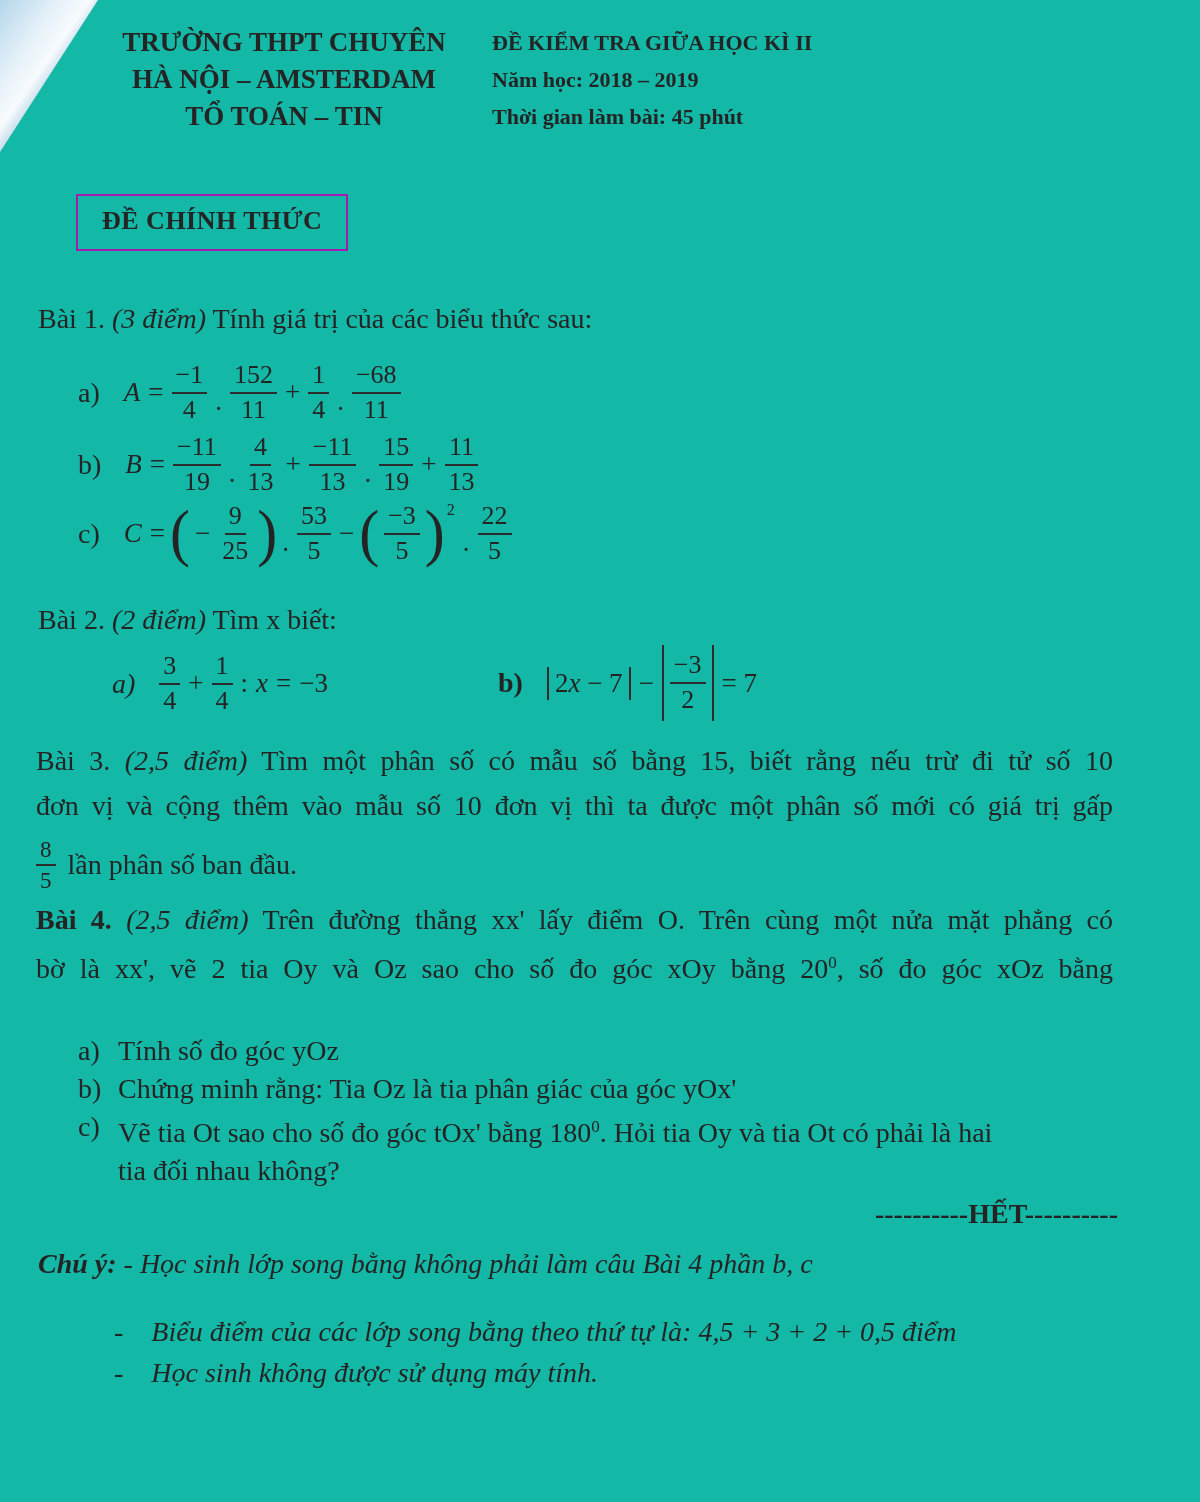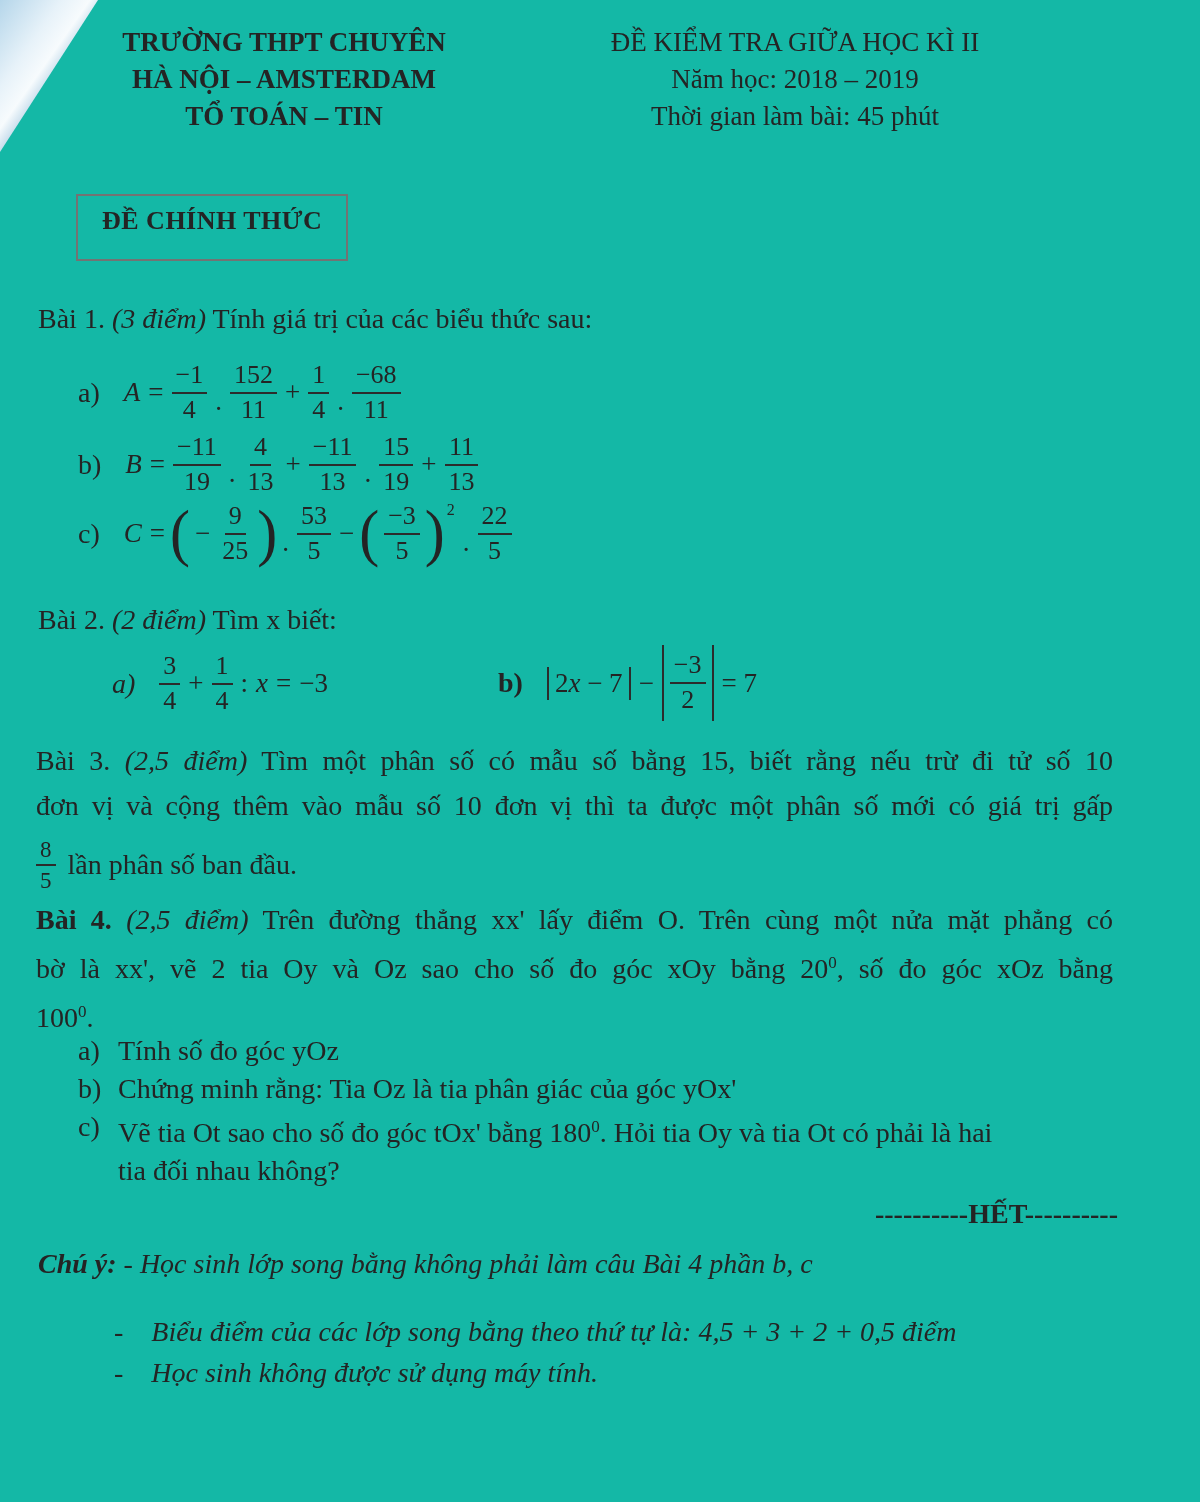--- a/index.html
+++ b/index.html
@@ -22,26 +22,26 @@
       #b5d6ea 0%, #e7f2f9 30%, #f7fbfd 44%,
       #8fb9d7 62%, #679dc3 72%, #cfe4f1 88%, #ffffff 100%);
   }
   
   .hdr-left {
     position: absolute; left: 88px; top: 24px; width: 392px;
     text-align: center; font-weight: 700; font-size: 27px; line-height: 37px;
   }
   .hdr-right {
     position: absolute; left: 492px; top: 24px; width: 606px;
-    text-align: center; font-weight: 400; font-size: 27px; line-height: 37px;
+    font-weight: 700; font-size: 22px; line-height: 37px;
   }
   .official {
     position: absolute; left: 76px; top: 194px;
-    border: 2px solid #737373;
-    padding: 10px 24px 23px;
+    border: 2px solid #a21caf;
+    padding: 10px 24px 13px;
     font-weight: 700; font-size: 26px; letter-spacing: 0.5px;
   }
   
   .sect-head { position: absolute; left: 38px; font-size: 28px; }
   .sect-head .bnum { font-weight: 400; }
   .sect-head .pts { font-style: italic; }
   #b1-head { top: 303px; }
   #b2-head { top: 604px; }
   
   .eqrow { position: absolute; display: flex; align-items: center; font-size: 27px; }
@@ -257,21 +257,20 @@
           <span class="num">8</span>
           <span class="den">5</span>
         </span>
       <span>lần phân số ban đầu.</span>
     </div>
   </div>
 
   <div class="para" id="b4">
     <div class="jline"><span style="font-weight:700">Bài 4.</span> <span style="font-style:italic">(2,5 điểm)</span> <span>Trên đường thẳng xx' lấy điểm O. Trên cùng một nửa mặt phẳng có</span></div>
     <div class="jline"><span>bờ là xx', vẽ 2 tia Oy và Oz sao cho số đo góc xOy bằng 20</span><sup class="deg">0</sup><span>, số đo góc xOz bằng</span></div>
-    <div><span>100</span><sup class="deg">0</sup><span>.</span></div>
   </div>
 
   <div class="items">
     <div class="item">
       <span class="ilbl">a)</span>
       <span class="itext">Tính số đo góc yOz</span>
     </div>
     <div class="item">
       <span class="ilbl">b)</span>
       <span class="itext">Chứng minh rằng: Tia Oz là tia phân giác của góc yOx'</span>

